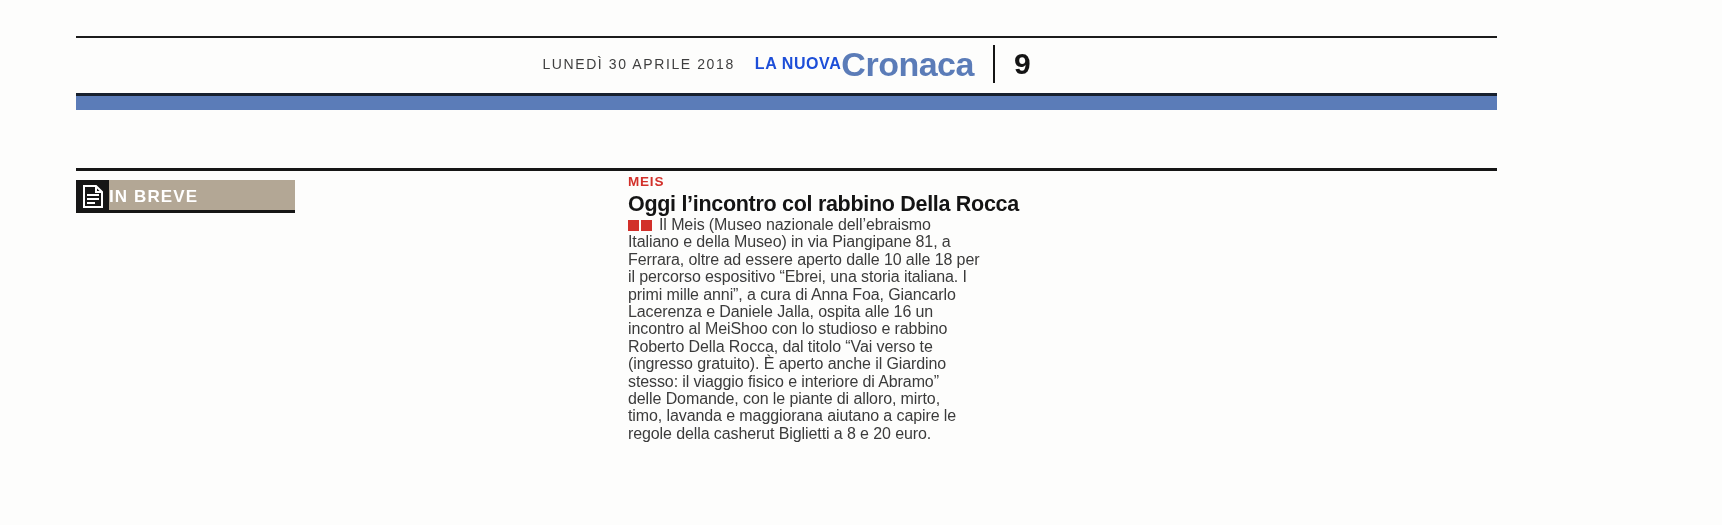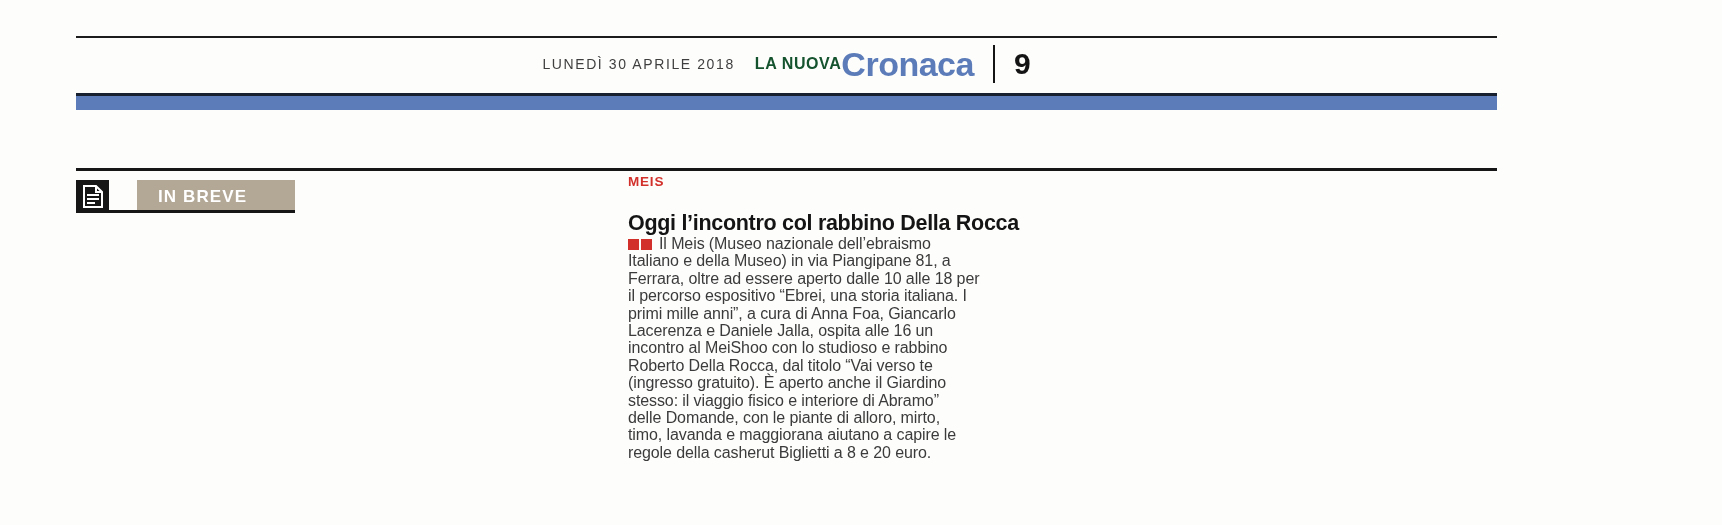--- a/index.html
+++ b/index.html
@@ -13,21 +13,21 @@
   }
   .masthead {
     position:absolute; left:76px; top:40px; width:1421px; height:48px;
     display:flex; justify-content:center; align-items:center;
   }
   .masthead-left { display:flex; align-items:baseline; gap:20px; }
   .masthead-date {
     font-size:14px; color:#3f3f3f; letter-spacing:1.6px;
   }
   .masthead-brand {
-    font-size:16px; font-weight:bold; color:#14532d; letter-spacing:0.6px;
+    font-size:16px; font-weight:bold; color:#1d4ed8; letter-spacing:0.6px;
   }
   .masthead-right { display:flex; align-items:center; gap:19px; }
   .section-name {
     font-size:34px; font-weight:bold; color:#5b7cb8; letter-spacing:-0.5px;
   }
   .vdivider { width:2px; height:38px; background:#141414; }
   .page-number { font-size:30px; font-weight:bold; color:#141414; }
   .blue-bar {
     position:absolute; left:76px; top:93px; width:1421px; height:17px;
     background:#5b7cb8; border-top:3px solid #17202e;
@@ -39,30 +39,30 @@
   .in-breve {
     position:absolute; left:76px; top:180px; width:219px; height:33px;
     display:flex; align-items:stretch; border-bottom:3px solid #161616;
   }
   .in-breve-icon {
     width:33px; height:33px; background:#161616; flex:0 0 33px;
     display:flex; align-items:center; justify-content:center;
   }
   .in-breve-label {
     flex:1; background:#b3a795; color:#ffffff; font-weight:bold;
-    font-size:17px; letter-spacing:1.1px; line-height:33px; padding-left:21px;margin-left:28px;
+    font-size:17px; letter-spacing:1.1px; line-height:33px; padding-left:0;
   }
   .article {
     position:absolute; left:628px; top:174px; width:400px;
   }
   .kicker {
     color:#d2302a; font-weight:bold; font-size:13.5px; letter-spacing:0.8px;
   }
   .headline {
-    margin-top:22px; font-size:21.5px; font-weight:bold; color:#141414;
+    margin-top:3px; font-size:21.5px; font-weight:bold; color:#141414;
     letter-spacing:-0.3px; line-height:24px;
   }
   .body-text {
     font-size:16px; line-height:17.4px; color:#3b3b3b;
     letter-spacing:-0.1px;
   }
   .body-line { white-space:nowrap; }
   .sq {
     display:inline-block; width:11px; height:11px; background:#d2302a;
     margin-right:2px; vertical-align:baseline; position:relative; top:1px;

